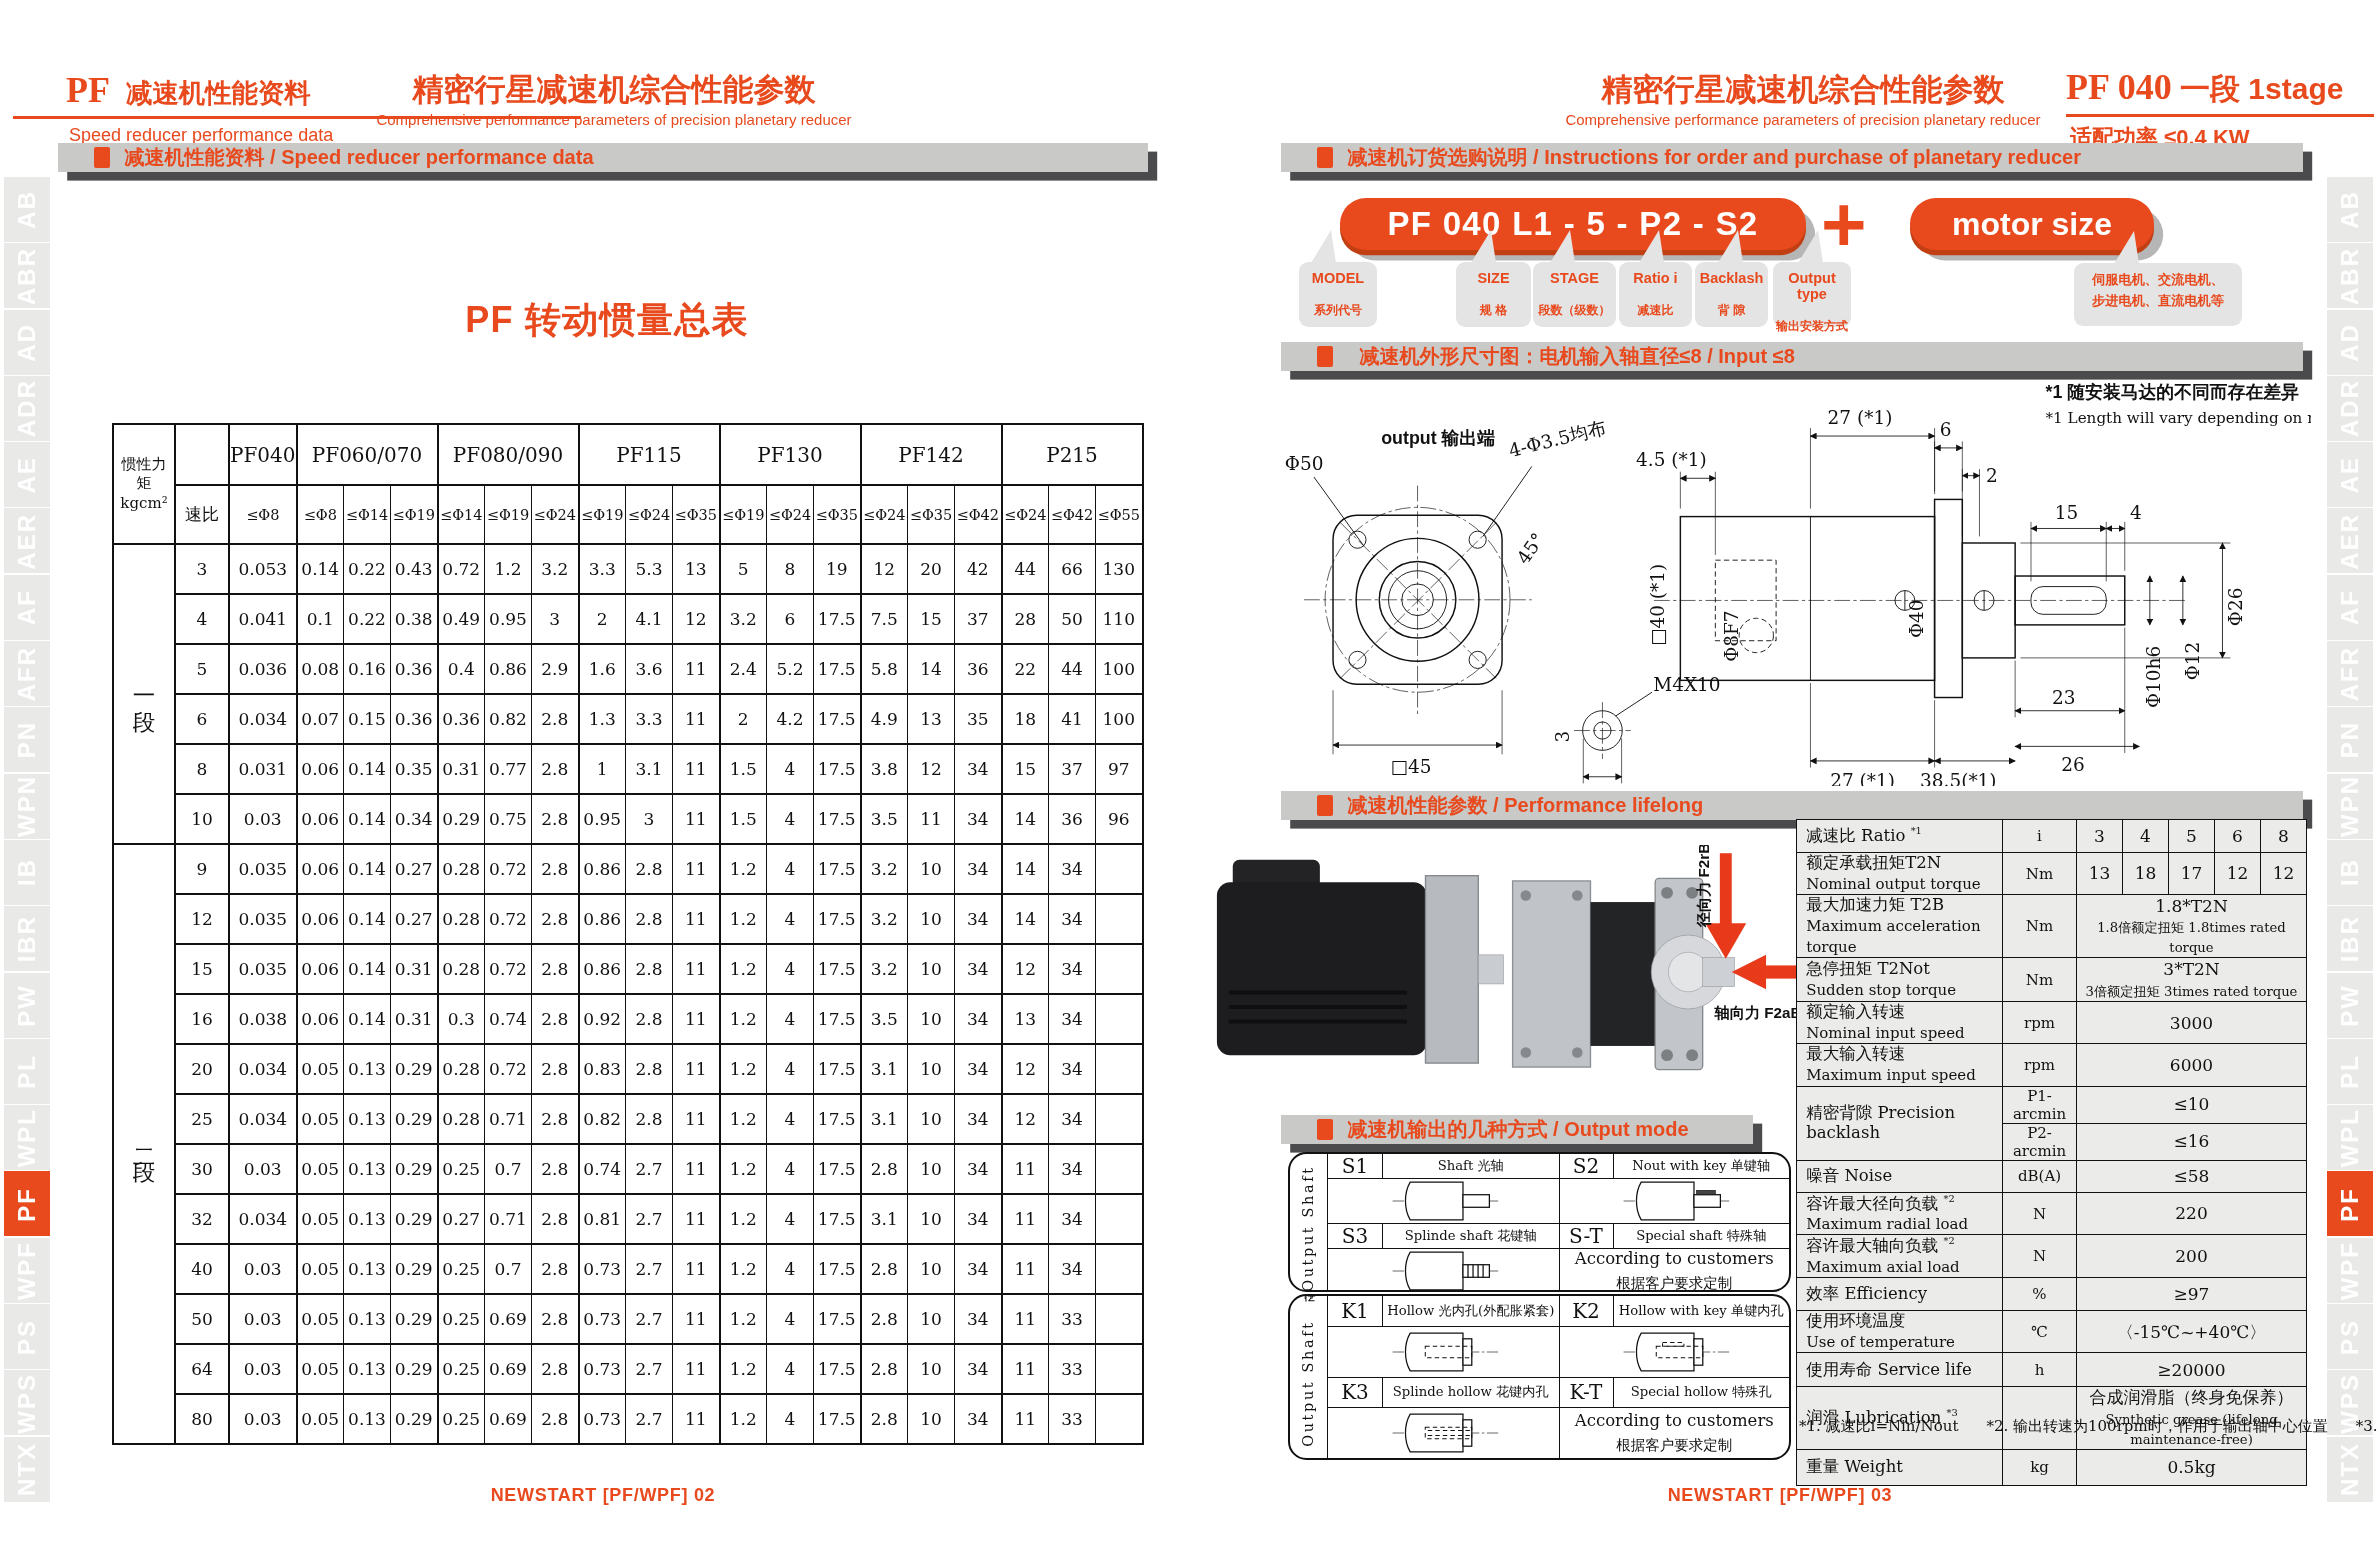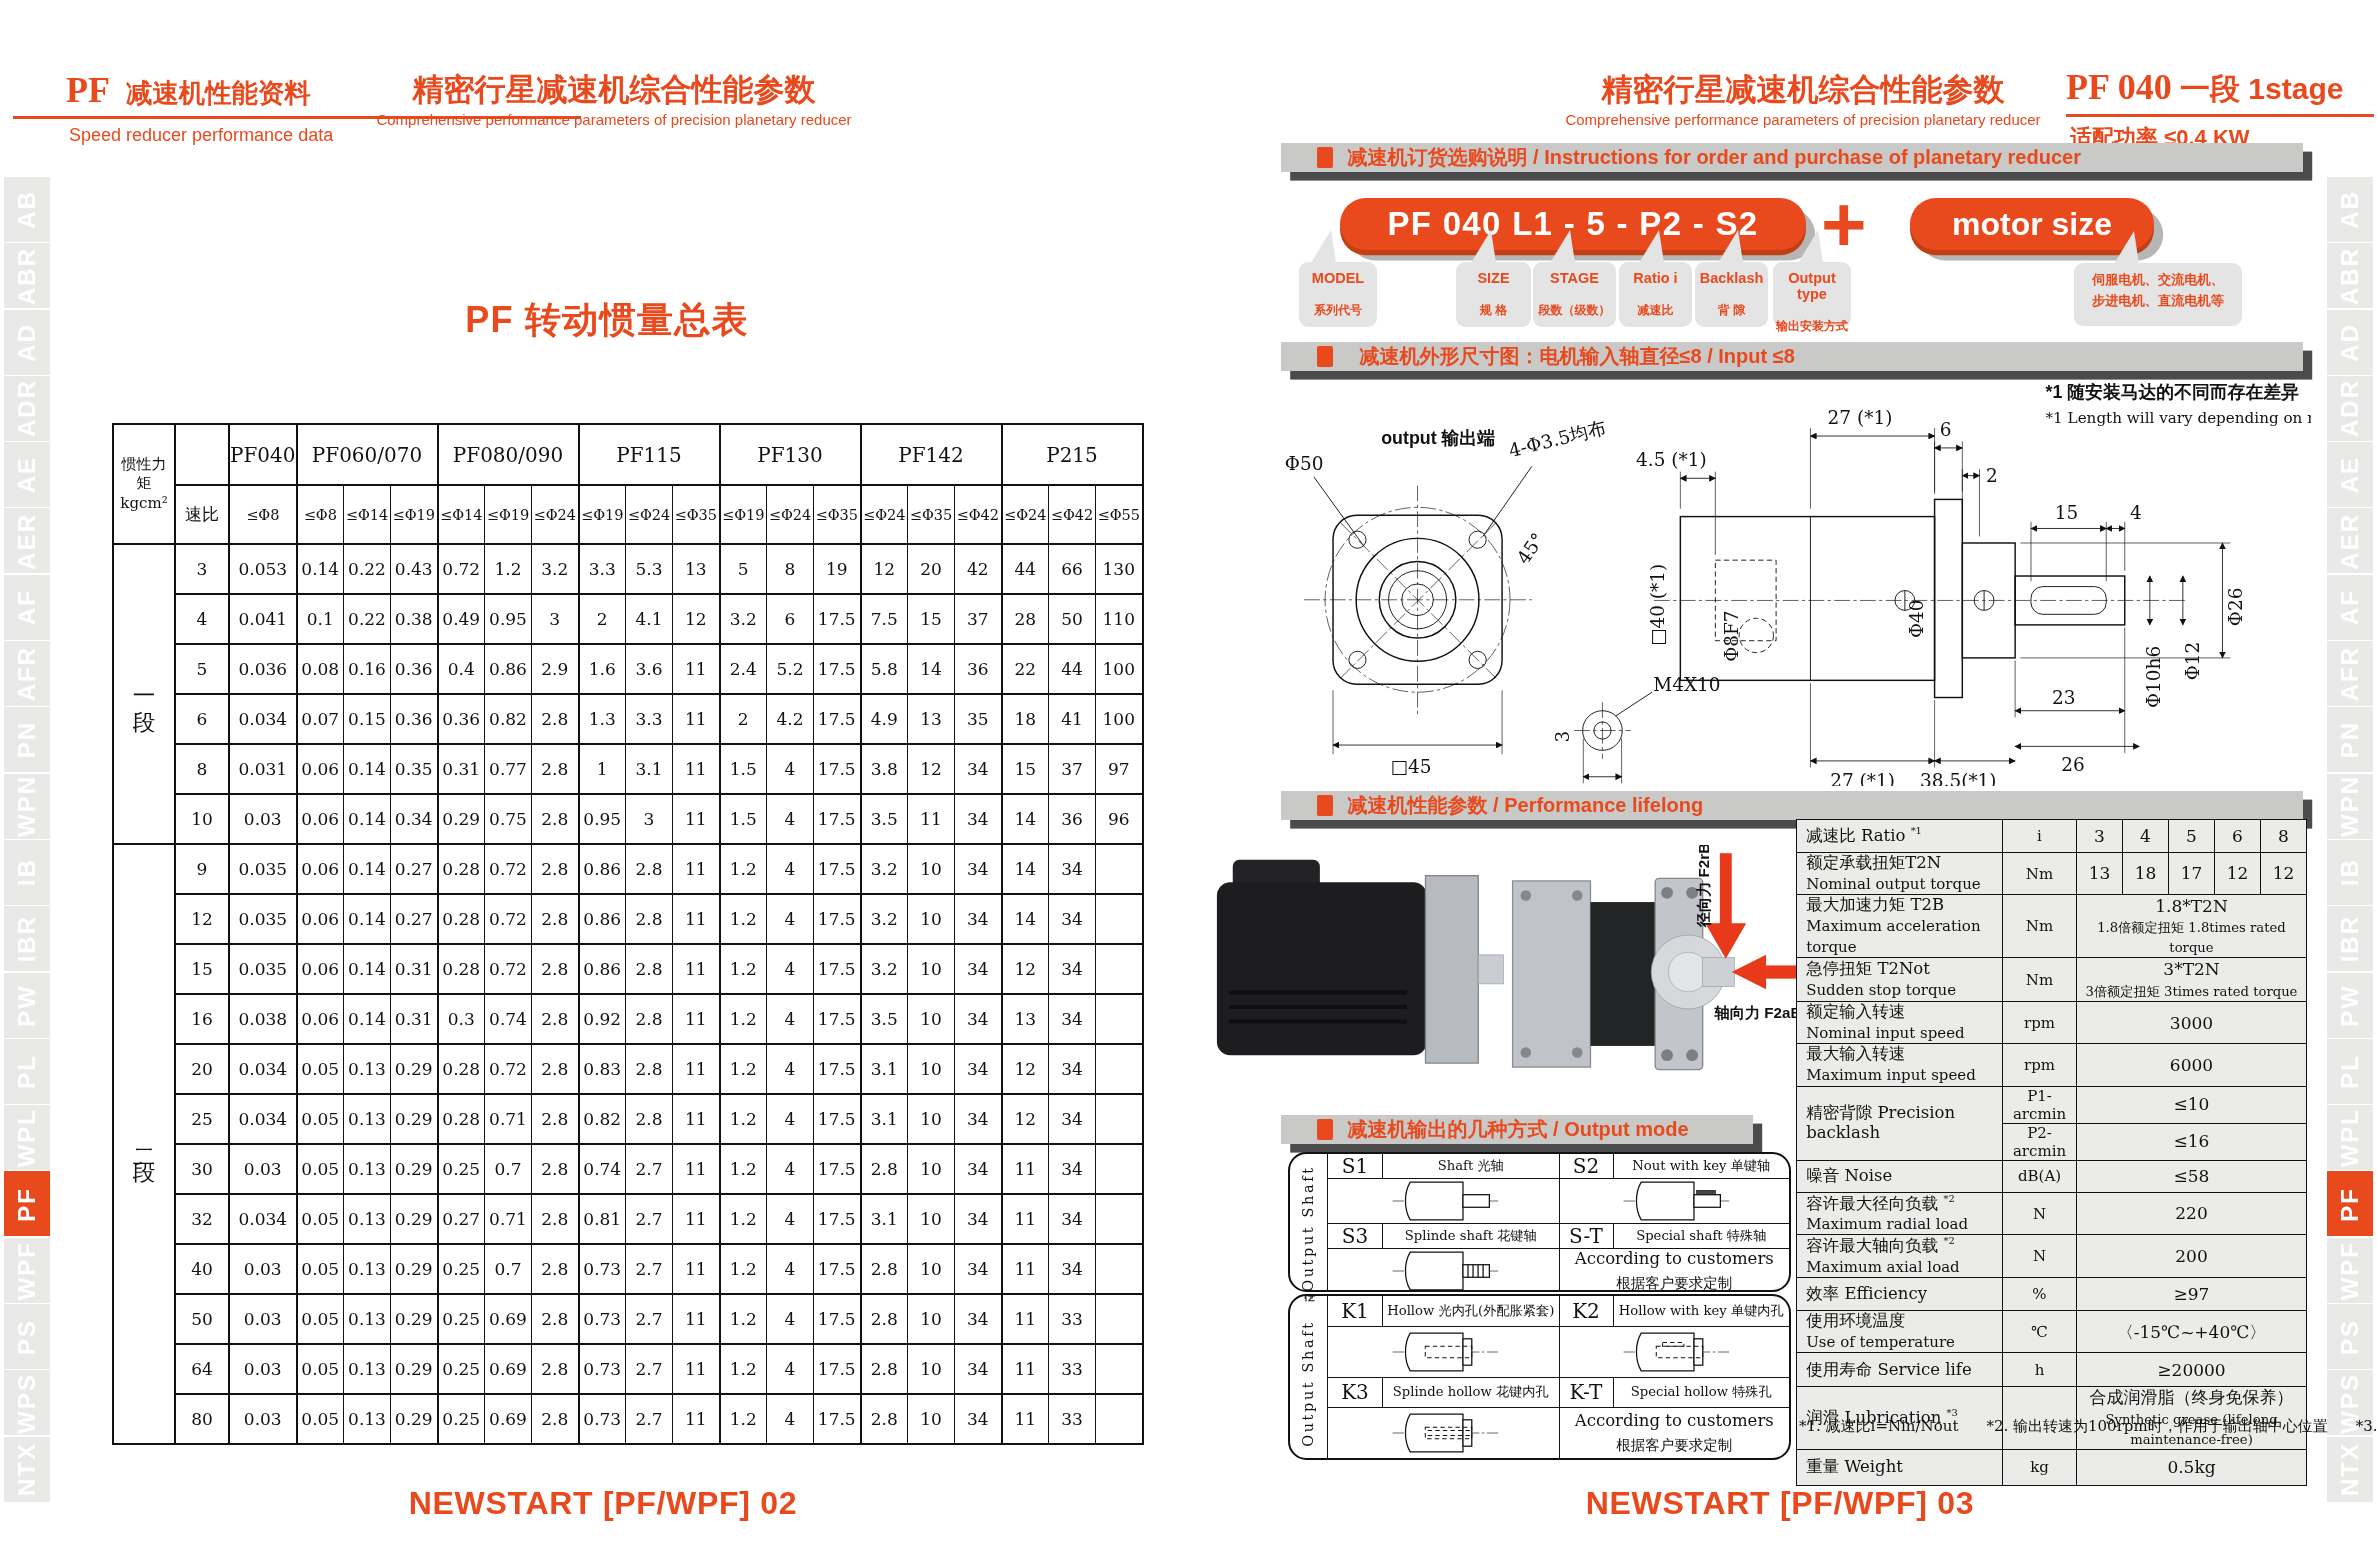--- a/index.html
+++ b/index.html
@@ -23,21 +23,21 @@
   .modelline .mser{font-family:"Liberation Serif",serif;font-size:36px;font-weight:bold;}
   .power{font-size:22px;color:#e8491d;font-weight:bold;}
 
   
   .sbar{position:absolute;height:29px;background:#c9c9c8;display:flex;align-items:center;
         box-shadow:9.2px 8.6px 0 0 #4b4b4d;}
   .sbar .sq{width:16px;height:21px;background:#e8491d;margin-left:36px;border-radius:2px;flex:0 0 auto;}
   .sbar .txt{margin-left:14.5px;color:#e8491d;font-weight:bold;font-size:20px;white-space:nowrap;}
 
   .ttl-big{font-size:36px;font-weight:bold;color:#e8491d;text-align:center;letter-spacing:1.3px;}
-  .footer{position:absolute;top:1485px;width:528px;text-align:center;font-size:32px;
+  .footer{position:absolute;top:1485px;width:528px;text-align:center;font-size:18px;
           font-weight:bold;color:#e8491d;letter-spacing:0.7px;}
 
   
   .inertia{border-collapse:collapse;table-layout:fixed;background:#fff;
            font-family:"DejaVu Serif",serif;border:2px solid #111;}
   .inertia td{border:1px solid #111;border-bottom-width:2px;text-align:center;vertical-align:middle;
               font-size:17px;height:48px;padding:0;overflow:hidden;}
   .inertia .hr{border-right-width:2px;}
   .inertia .corner{font-size:15px;line-height:1.3;}
   .inertia .gname{font-size:20px;height:59px;}
@@ -241,20 +241,24 @@
 
   <div class="abs" style="left:66px;top:69px;">
     <span class="brand-pf">PF</span><span class="brand-zh">减速机性能资料</span>
   </div>
   <div class="rule" style="left:13.2px;top:116px;width:568px;"></div>
   <div class="abs sub-en" style="left:69px;top:125px;">Speed reducer performance data</div>
 
   <div class="abs ctitle" style="left:277px;top:69px;width:674px;">精密行星减速机综合性能参数</div>
   <div class="abs csub" style="left:277px;top:111px;width:674px;">Comprehensive performance parameters of precision planetary reducer</div>
 
+  <div class="sbar" style="left:58px;top:143px;width:1090px;">
+    <i class="sq"></i>
+    <span class="txt">减速机性能资料 / Speed reducer performance data</span>
+  </div>
 
   <div class="abs ttl-big" style="left:343px;top:296px;width:528px;">PF 转动惯量总表</div>
 
   <div id="inertia-host" class="abs" style="left:112px;top:423px;">
       <table class="inertia">
         <colgroup>
           <col style="width:62px">
           <col style="width:54px">
           <col style="width:47px">
           <col style="width:47px">

